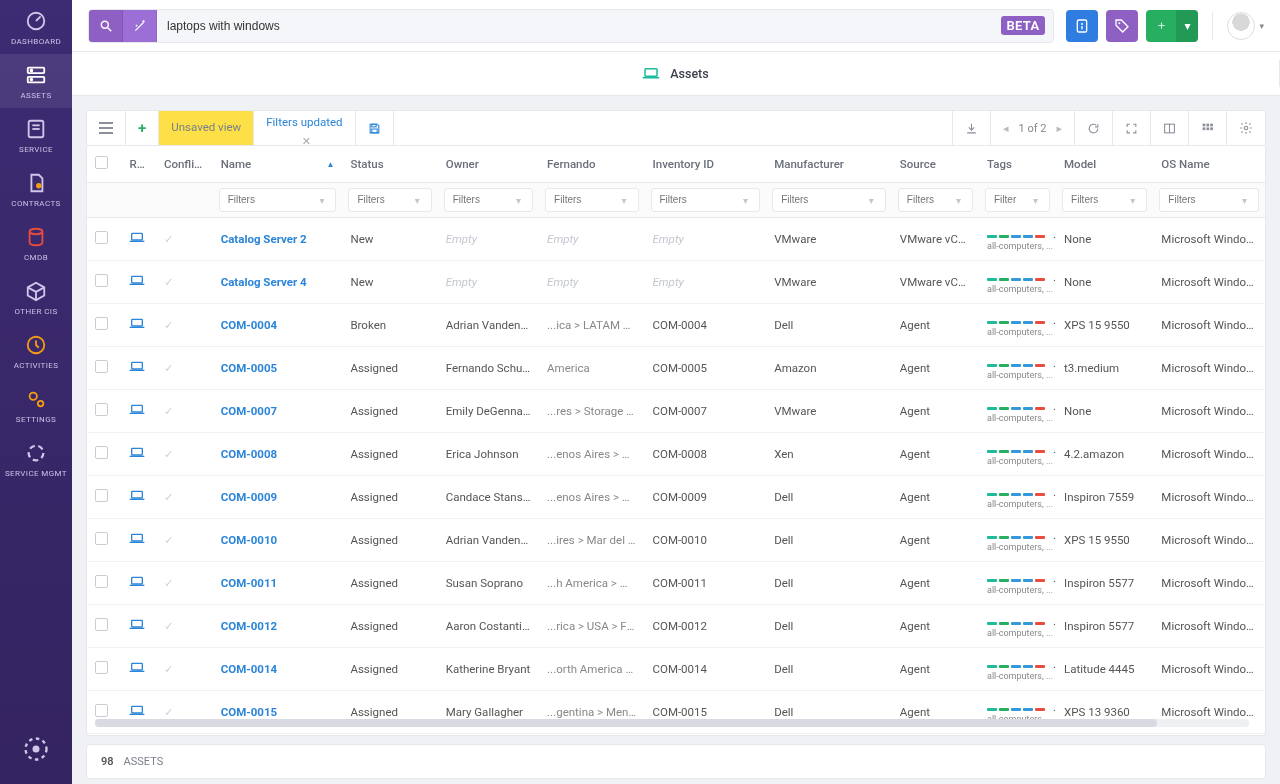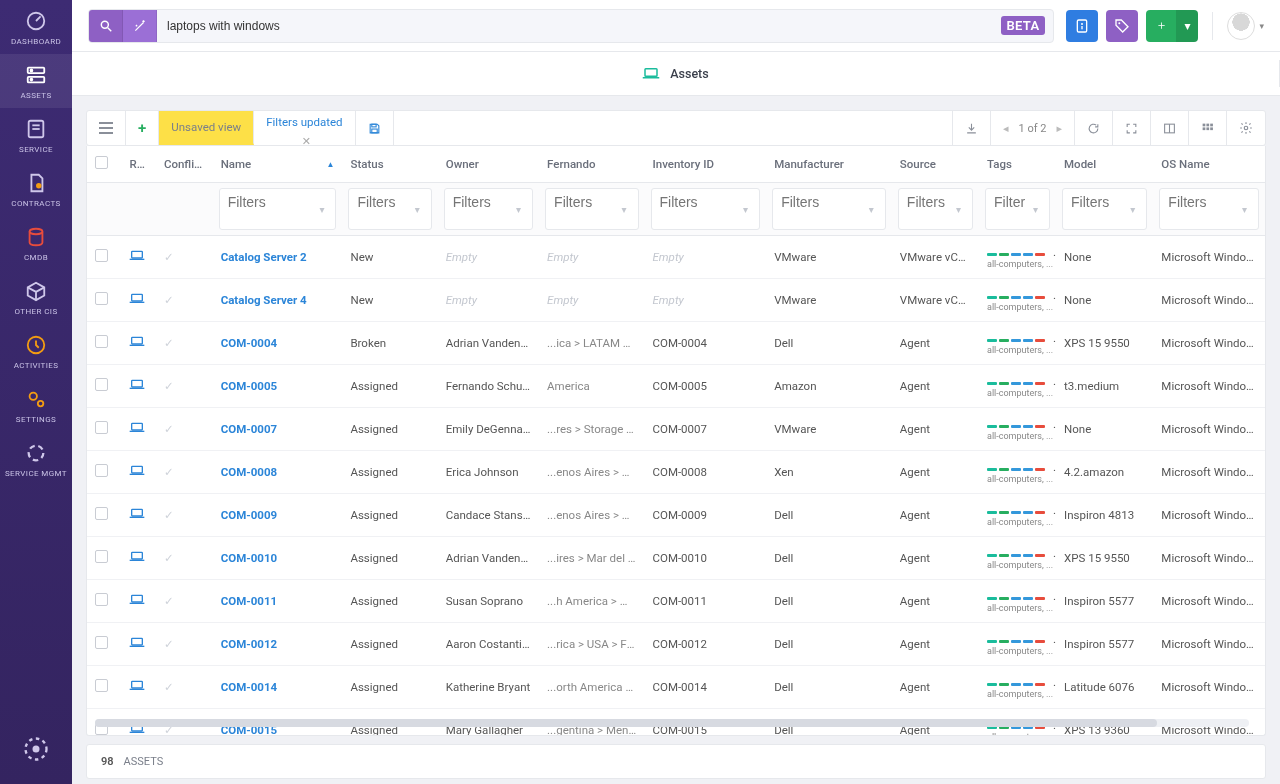--- a/index.html
+++ b/index.html
@@ -117,21 +117,21 @@
     font-weight:500; color:#6a6f7b; text-align:left; font-size:11.5px;
     padding:10px 8px; border-bottom:1px solid var(--border); background:#fff;
     white-space:nowrap; overflow:hidden; text-overflow:ellipsis;
   }
   thead tr.filter-row th { padding:5px 6px; background:#fbfbfc; }
   .col-filter {
     position:relative;
   }
   .col-filter input {
     width:100%; border:1px solid var(--border); border-radius:3px; background:#fff;
-    padding:5px 20px 19px 8px; font-size:14px; color:#888;
+    padding:5px 20px 6px 8px; font-size:10px; color:#888;
   }
   .col-filter .funnel {
     position:absolute; right:12px; top:50%; transform:translateY(-50%); color:#c3c7cf; font-size:10px;
   }
   tbody td {
     padding:9px 8px; border-bottom:1px solid #f0f1f4; font-size:11.5px; color:#555;
     white-space:nowrap; overflow:hidden; text-overflow:ellipsis;
   }
   .chk { width:13px; height:13px; border:1px solid #c9ccd3; border-radius:2px; display:inline-block; }
   .type-icon { color:var(--link); }
@@ -650,21 +650,21 @@
               <td><span class="tag-chip">
                   <span class="tag-bars">
                     <span style="background:#1abc9c"></span>
                     <span style="background:#27ae60"></span>
                     <span style="background:#3498db"></span>
                     <span style="background:#3498db"></span>
                     <span style="background:#e74c3c"></span>
                   </span>
                   <span>all-computers, ...</span>
                 </span></td>
-              <td>Inspiron 4813</td>
+              <td>Inspiron 7559</td>
               <td>Microsoft Windows ...</td>
             </tr>
             <tr>
               <td><span class="chk"></span></td>
               <td><span class="type-icon"><svg width="16" height="12" viewBox="0 0 24 18">
                     <rect x="4" y="2" width="16" height="10" rx="1" fill="none" stroke="#2b85d8" stroke-width="2"></rect>
                     <rect x="1" y="13" width="22" height="2" fill="#2b85d8"></rect>
                   </svg></span></td>
               <td><span class="check-muted">✓</span></td>
               <td><span class="name-link">COM-0010</span></td>
@@ -758,21 +758,21 @@
               <td><span class="tag-chip">
                   <span class="tag-bars">
                     <span style="background:#1abc9c"></span>
                     <span style="background:#27ae60"></span>
                     <span style="background:#3498db"></span>
                     <span style="background:#3498db"></span>
                     <span style="background:#e74c3c"></span>
                   </span>
                   <span>all-computers, ...</span>
                 </span></td>
-              <td>Latitude 6076</td>
+              <td>Latitude 4445</td>
               <td>Microsoft Windows ...</td>
             </tr>
             <tr>
               <td><span class="chk"></span></td>
               <td><span class="type-icon"><svg width="16" height="12" viewBox="0 0 24 18">
                     <rect x="4" y="2" width="16" height="10" rx="1" fill="none" stroke="#2b85d8" stroke-width="2"></rect>
                     <rect x="1" y="13" width="22" height="2" fill="#2b85d8"></rect>
                   </svg></span></td>
               <td><span class="check-muted">✓</span></td>
               <td><span class="name-link">COM-0015</span></td>

